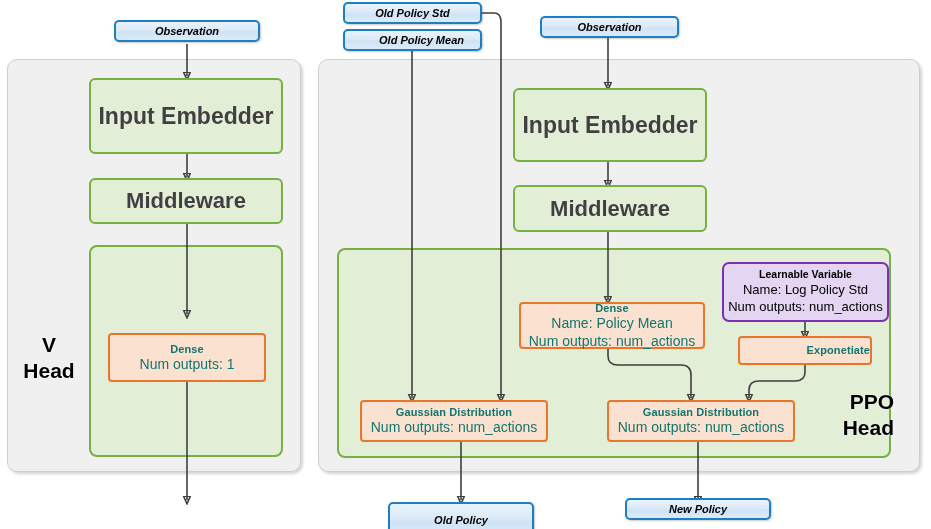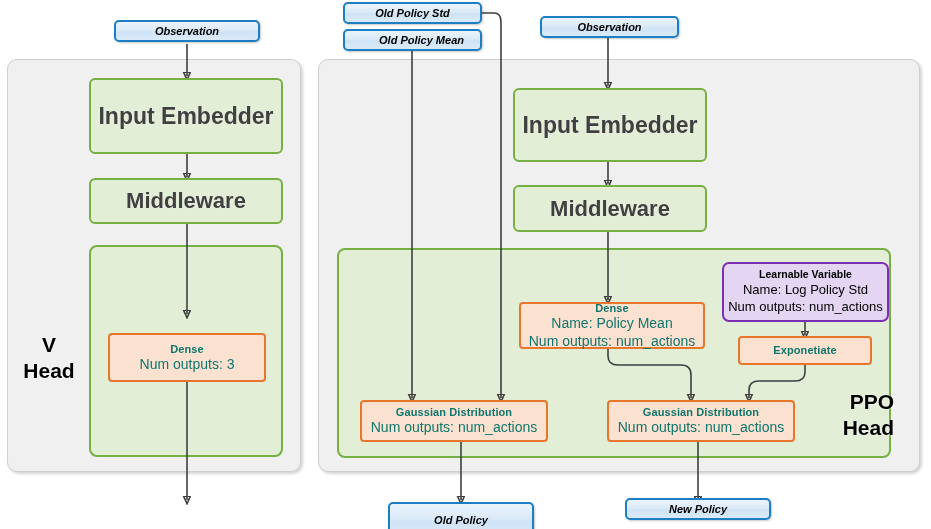--- a/index.html
+++ b/index.html
@@ -157,21 +157,21 @@
     <div>V</div>
     <div>Head</div>
   </div>
 
   <div class="gbox" style="left:89px;top:78px;width:194px;height:76px;font-size:23px;">Input Embedder</div>
 
   <div class="gbox" style="left:89px;top:178px;width:194px;height:46px;font-size:22px;">Middleware</div>
 
   <div class="obox" style="left:108px;top:333px;width:158px;height:49px;">
     <div class="ttl">Dense</div>
-    <div class="sub">Num outputs: 3</div>
+    <div class="sub">Num outputs: 1</div>
   </div>
 
   <div class="headlbl" style="left:818px;top:389px;width:76px;text-align:right;">
     <div>PPO</div>
     <div>Head</div>
   </div>
 
   <div class="gbox" style="left:513px;top:88px;width:194px;height:74px;font-size:23px;">Input Embedder</div>
 
   <div class="gbox" style="left:513px;top:185px;width:194px;height:47px;font-size:22px;">Middleware</div>
@@ -181,21 +181,21 @@
     <div class="sub">Name: Policy Mean</div>
     <div class="sub">Num outputs: num_actions</div>
   </div>
 
   <div class="pbox" style="left:722px;top:262px;width:167px;height:60px;">
     <div class="ttl">Learnable Variable</div>
     <div class="sub">Name: Log Policy Std</div>
     <div class="sub">Num outputs: num_actions</div>
   </div>
 
-  <div class="obox" style="left:738px;top:336px;width:134px;height:29px;">
+  <div class="obox" style="left:738px;top:336px;width:134px;height:29px;align-items:flex-end;">
     <div class="ttl">Exponetiate</div>
   </div>
 
   <div class="obox" style="left:360px;top:400px;width:188px;height:42px;">
     <div class="ttl">Gaussian Distribution</div>
     <div class="sub">Num outputs: num_actions</div>
   </div>
 
   <div class="obox" style="left:607px;top:400px;width:188px;height:42px;">
     <div class="ttl">Gaussian Distribution</div>

